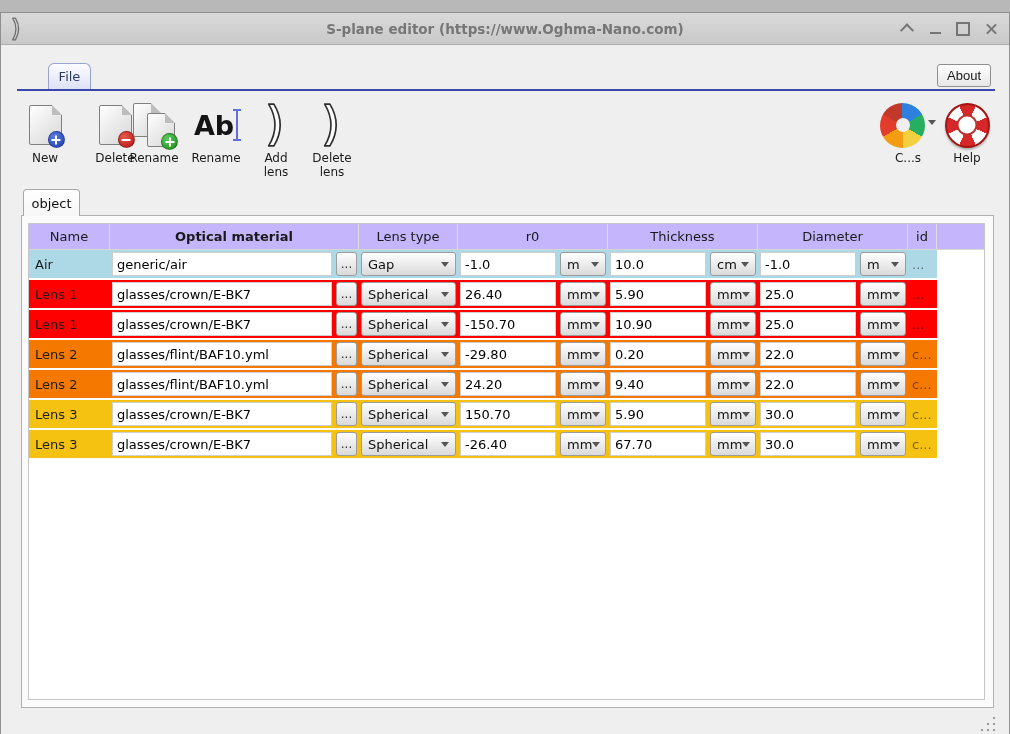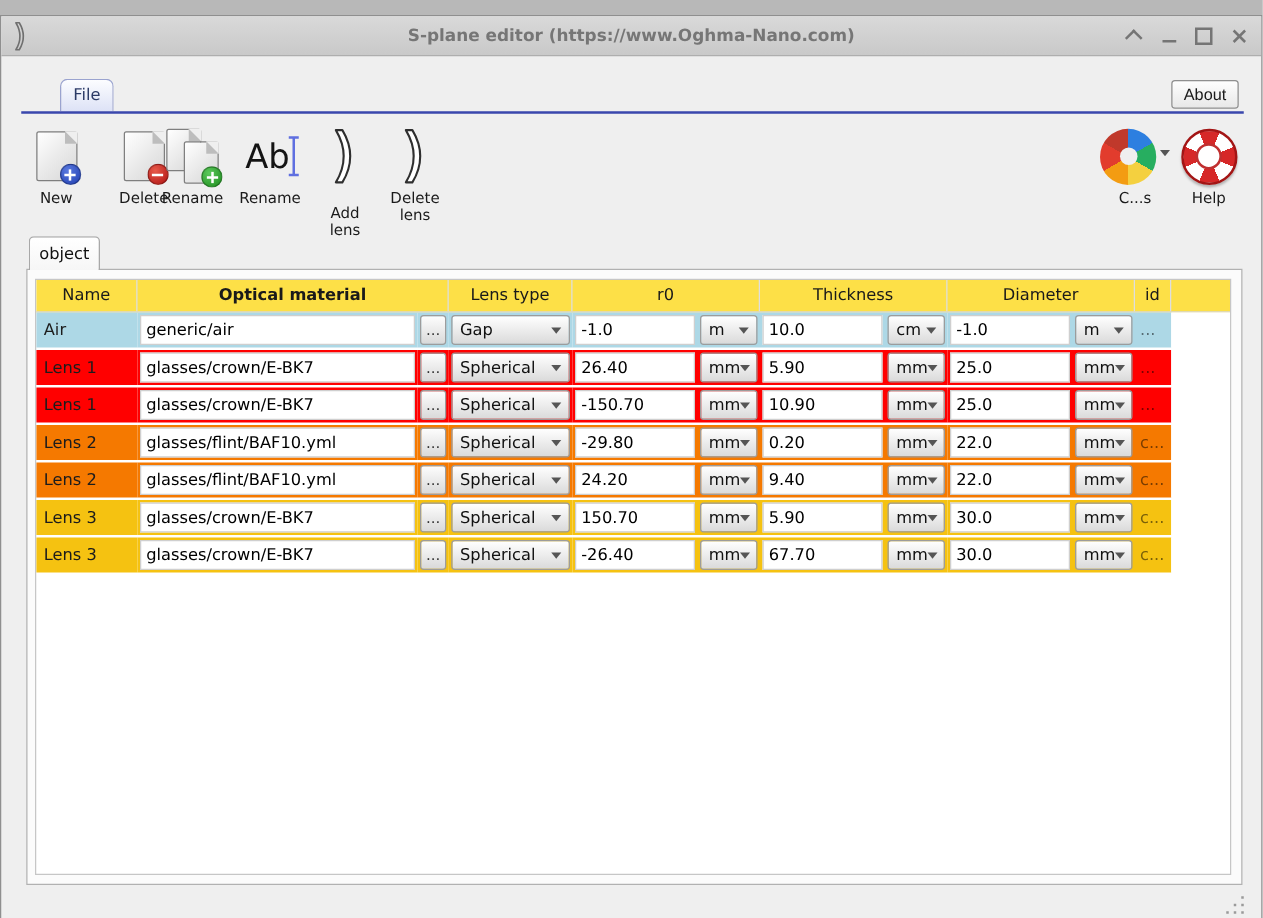--- a/index.html
+++ b/index.html
@@ -53,21 +53,21 @@
   .badge::before, .badge::after { content:""; position:absolute; background:#fff; left:50%; top:50%; }
   .badge::before { width:9px; height:2px; transform:translate(-50%,-50%); }
   .badge.plus::after { width:2px; height:9px; transform:translate(-50%,-50%); }
   .badge-blue  { background:radial-gradient(circle at 35% 30%, #5a7ae0, #1f3db0); }
   .badge-red   { background:radial-gradient(circle at 35% 30%, #e85a4a, #b01212); }
   .badge-green { background:radial-gradient(circle at 35% 30%, #5cc95c, #1d8c1d); }
   .clone-wrap { position:relative; width:42px; height:44px; }
   .clone-wrap .doc.back  { position:absolute; left:0; top:0; width:28px; height:34px; }
   .clone-wrap .doc.front { position:absolute; right:0; bottom:0; width:28px; height:34px; }
   
-  .rename-ic { display:flex; align-items:center; gap:2px; }
+  .rename-ic { display:flex; align-items:center; gap:2px;font-weight:bold; }
   .rename-ic .ab { font-size:27px; color:#141414; }
   .ibeam { position:relative; width:2px; height:30px; background:#5f6fe0; }
   .ibeam::before, .ibeam::after { content:""; position:absolute; left:-3px; width:8px; height:2px; background:#5f6fe0; }
   .ibeam::before { top:-1px; } .ibeam::after { bottom:-1px; }
   
   .wheel-wrap { display:flex; align-items:flex-end; gap:3px; }
   .wheel { position:relative; width:45px; height:45px; border-radius:50%;
     background:conic-gradient(#2d7fe0 0 60deg,#27ae60 60deg 120deg,#f4d03f 120deg 180deg,#f39c12 180deg 240deg,#e23c2d 240deg 300deg,#c0392b 300deg 360deg); }
   .wheel::after { content:""; position:absolute; left:50%; top:50%; width:14px; height:14px; border-radius:50%; background:#efefef; transform:translate(-50%,-50%); }
   .drop-arrow { width:0; height:0; border-left:4px solid transparent; border-right:4px solid transparent; border-top:5px solid #555; margin-bottom:6px; }
@@ -78,21 +78,21 @@
     background:#fff; border:2px solid #c03030; transform:translate(-50%,-50%); }
   
   .object-tab {
     position:absolute; left:22px; top:176px; width:57px; height:27px; z-index:2;
     background:linear-gradient(#ffffff,#f6f6f6); border:1px solid #a8a8a8; border-bottom:none; border-radius:4px 4px 0 0;
     font-size:13px; color:#111; display:flex; align-items:center; justify-content:center; cursor:pointer;
   }
   .panel { position:absolute; left:20px; top:202px; width:973px; height:493px; background:#fbfbfb; border:1px solid #b1b1b1; z-index:1; }
   .lens-table { position:absolute; left:27px; top:210px; width:957px; height:477px; background:#fff; border:1px solid #c6c6c6; z-index:3; overflow:hidden; }
   
-  .thead { display:flex; height:26px; border-bottom:1px solid #d6d6d6; background:#fde047;justify-content:space-between; }
+  .thead { display:flex; height:26px; border-bottom:1px solid #d6d6d6; background:#c4b5fd;justify-content:space-between; }
   .th { font-size:13px; color:#1a1a1a; display:flex; align-items:center; justify-content:center; border-right:1px solid #dedede; }
   .th-name {width:81px;} .th-mat {width:249px;font-weight:bold;} .th-type {width:99px;}
   .th-r0 {width:150px;} .th-thick {width:150px;} .th-diam {width:150px;} .th-id {width:29px;}
   .th-fill { flex:1; border-right:none; }
   .tbody { }
   .trow { display:flex; height:28px; margin-bottom:2px; }
   .cell { background:var(--rc); display:flex; align-items:center; }
   .name-cell { width:81px; font-size:13px; color:#1c1c1c; padding-left:6px; }
   .mat-cell { width:224px; }
   .browse-cell { width:25px; }
@@ -178,21 +178,21 @@
     </div>
     <div class="tlabel">Rename</div>
   </div>
   <div class="tool" style="left:180px; width:70px;">
     <div class="icon-box rename-ic">
       <span class="ab">Ab</span>
         <span class="ibeam"></span>
     </div>
     <div class="tlabel">Rename</div>
   </div>
-  <div class="tool" style="left:250px; width:50px;gap:12px;">
+  <div class="tool" style="left:250px; width:50px;">
     <div class="icon-box">
       <svg class="lens-svg" width="26" height="46" viewBox="0 0 24 44">
           <path d="M5,2 Q17,22 5,42 L10,42 Q22,22 10,2 Z"></path>
         </svg>
     </div>
     <div class="tlabel" style="width:40px;">Add lens</div>
   </div>
   <div class="tool" style="left:302px; width:58px;">
     <div class="icon-box">
       <svg class="lens-svg" width="26" height="46" viewBox="0 0 24 44">

